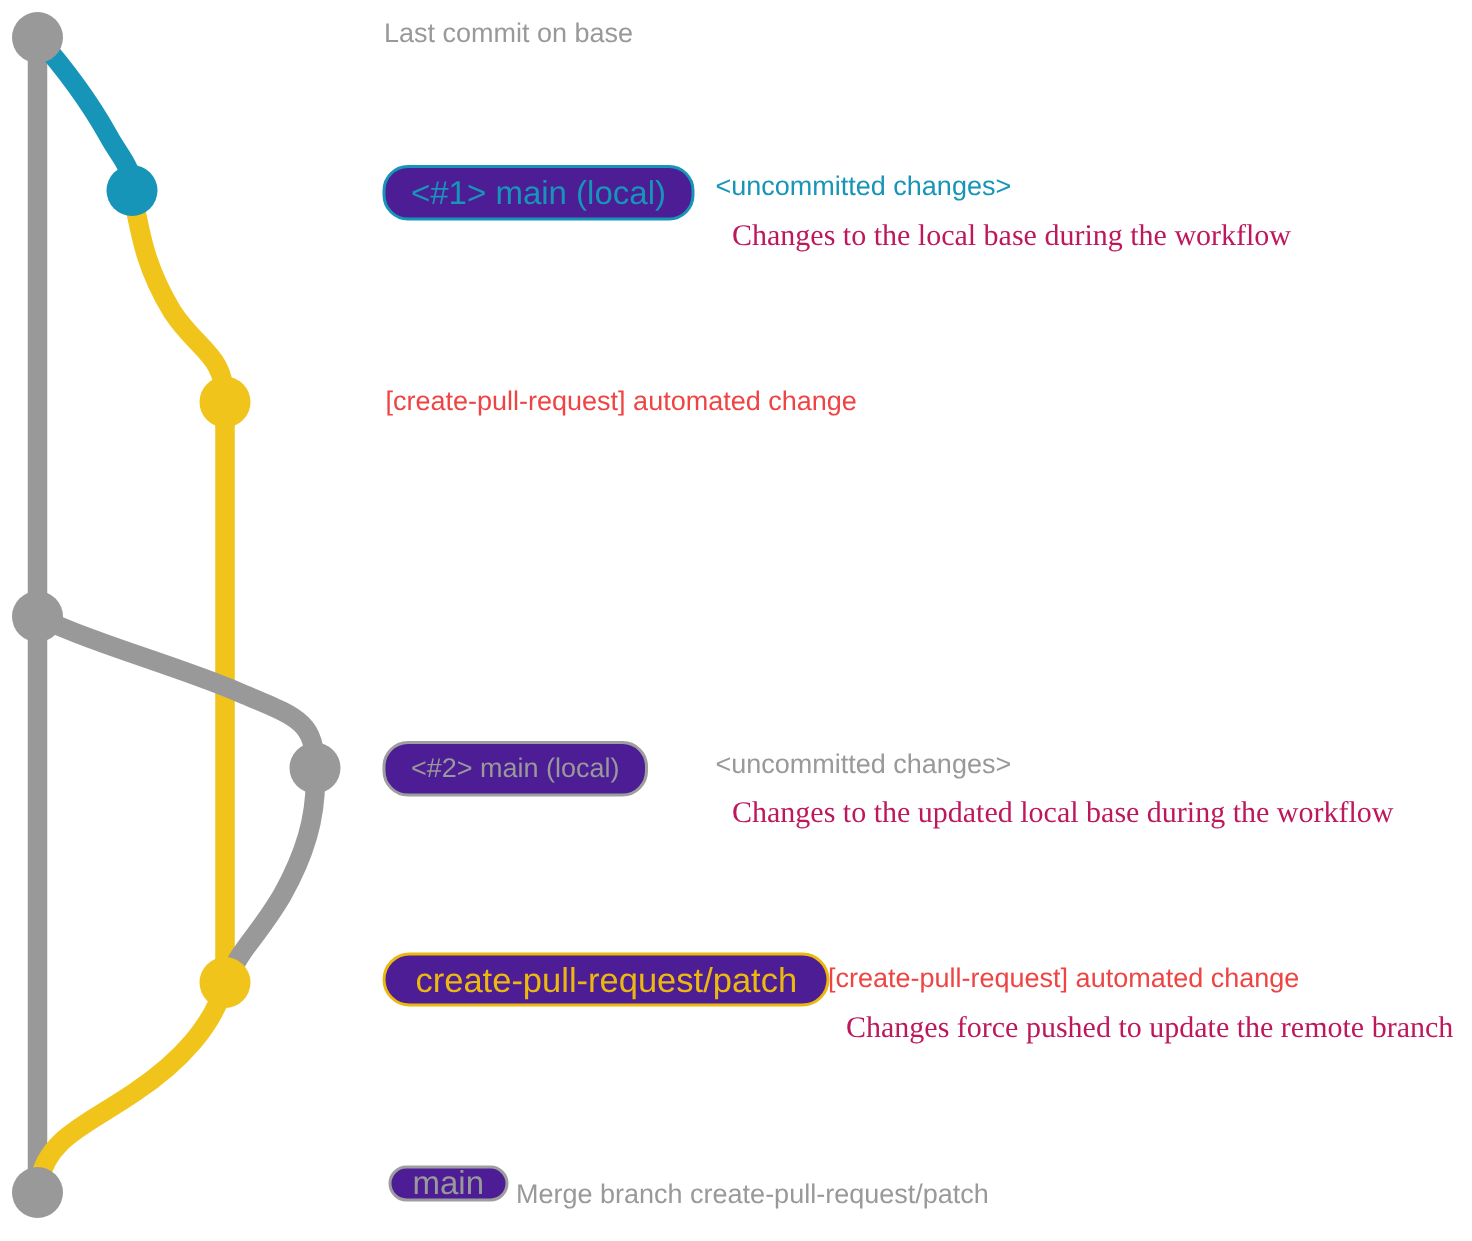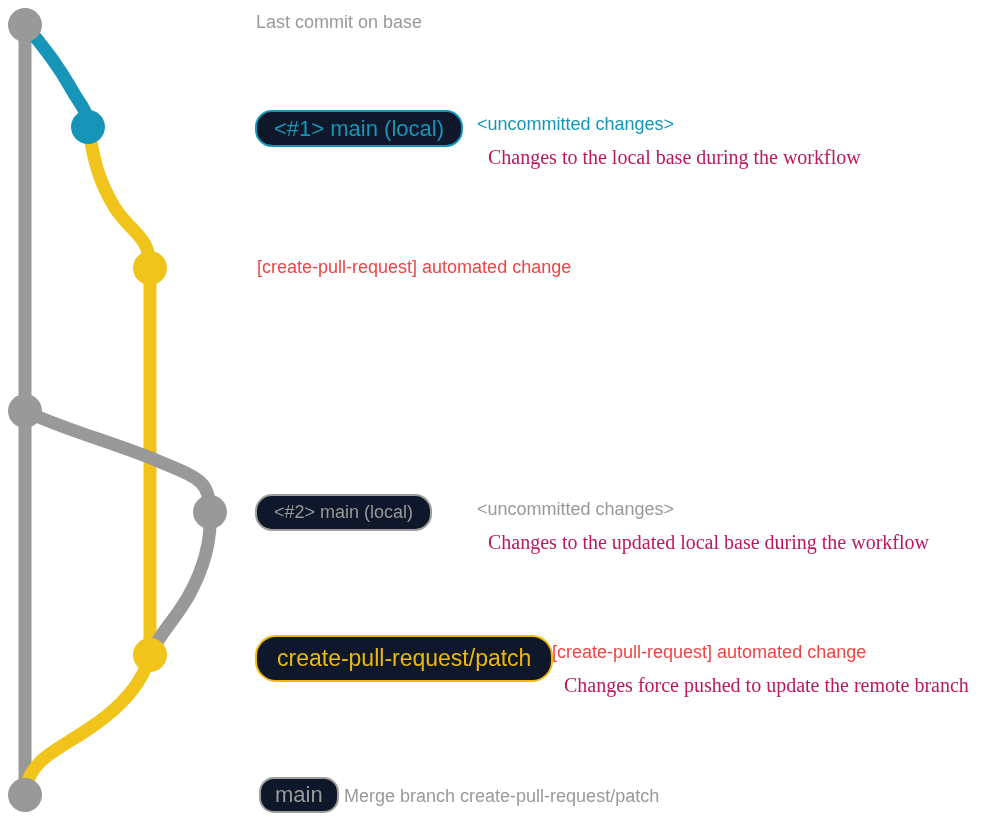--- a/index.html
+++ b/index.html
@@ -35,31 +35,31 @@
 
   .ref-box {
     position: absolute;
     display: flex;
     align-items: center;
     justify-content: center;
     white-space: nowrap;
     box-sizing: border-box;
     border-radius: 17px;
     border: 2px solid;
-    background: #0f172a;
+    background: #4c1d95;
     font-family: "Liberation Sans", sans-serif;
   }
   .box-blue   { border-color: #1795b8; color: #1795b8; }
   .box-gray   { border-color: #9e9e9e; color: #999999; }
   .box-yellow { border-color: #edb80d; color: #edb80d; }
 
   #branch1-box { left: 255px; top: 110px; height: 37px; padding: 0 17px; font-size: 22px; }
   #branch2-box { left: 255px; top: 494px; height: 37px; padding: 0 17px; font-size: 18px; }
-  #patch-box   { left: 255px; top: 635px; height: 47px; padding: 0 20px; font-size: 23px; border-radius: 21px; }
-  #main-box    { left: 259px; top: 777px; height: 36px; padding: 0 14px; font-size: 22px; border-radius: 15px; }
+  #patch-box   { left: 255px; top: 635px; height: 36px; padding: 0 20px; font-size: 23px; border-radius: 21px; }
+  #main-box    { left: 259px; top: 777px; height: 24px; padding: 0 14px; font-size: 22px; border-radius: 15px; }
 
   #last-commit-label   { left: 256px; top: 12px; }
   #branch1-status      { left: 477px; top: 114px; }
   #branch1-desc        { left: 488px; top: 146px; }
   #cpr1-title          { left: 257px; top: 257px; }
   #cpr1-desc           { left: 269px; top: 288px; }
   #new-commit-label    { left: 256px; top: 400px; }
   #branch2-status      { left: 477px; top: 499px; }
   #branch2-desc        { left: 488px; top: 531px; }
   #cpr2-title          { left: 552px; top: 642px; }

